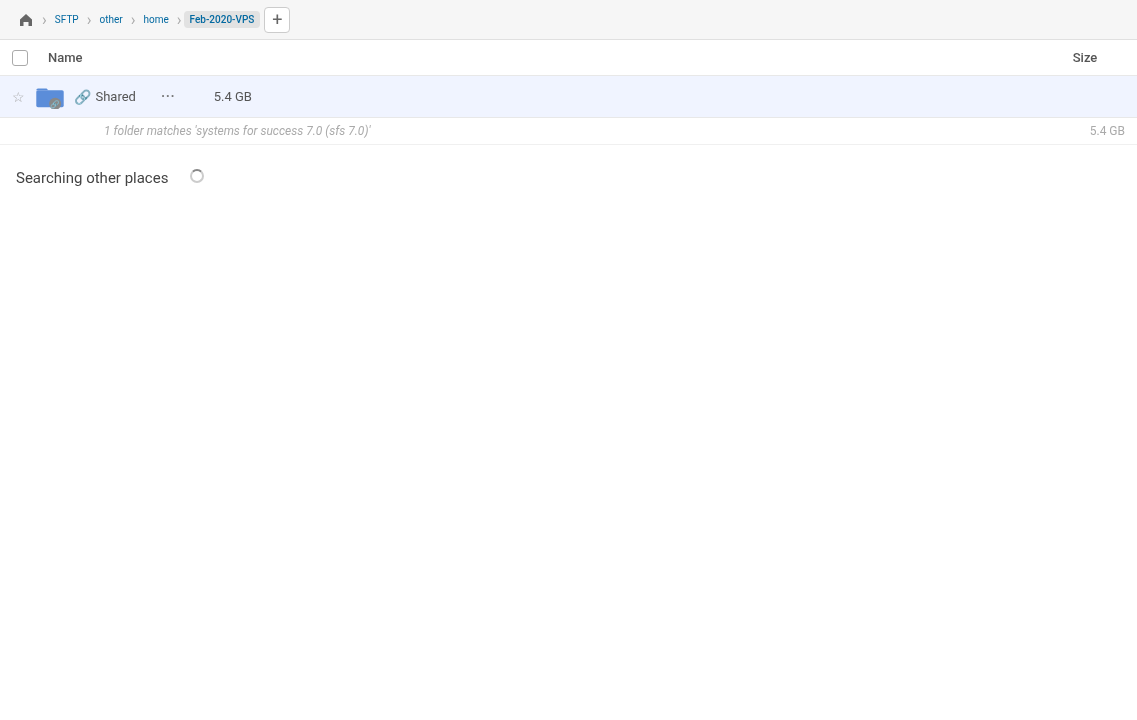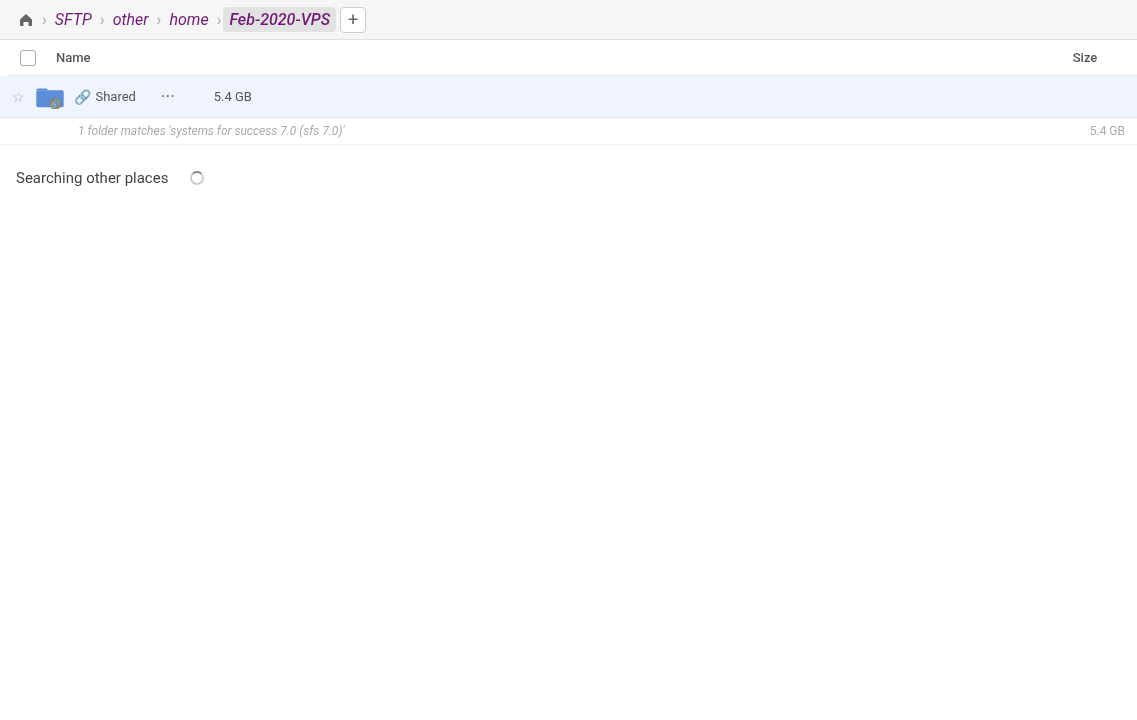--- a/index.html
+++ b/index.html
@@ -42,23 +42,22 @@
     .breadcrumb-separator {
       color: #aaa;
       font-size: 16px;
       margin: 0 2px;
     }
 
     .breadcrumb-item {
       padding: 3px 6px;
       border-radius: 4px;
       cursor: pointer;
-      color: #701a75;
-      font-size: 16px;
-      font-style: italic;
+      color: #0369a1;
+      font-size: 10px;
     }
 
     .breadcrumb-item.active {
       background: #e2e2e2;
       font-weight: 500;
       text-align: right;
     }
 
     .breadcrumb-add {
       display: flex;
@@ -76,21 +75,20 @@
     }
 
     
     .column-header {
       display: flex;
       align-items: center;
       padding: 0 12px;
       height: 36px;
       border-bottom: 1px solid #e8e8e8;
       background: #fff;
-      margin-left: 8px;
     }
 
     .col-check {
       width: 36px;
       display: flex;
       align-items: center;
     }
 
     .col-name {
       flex: 1;
@@ -167,21 +165,21 @@
       width: 60px;
       text-align: right;
       font-size: 13px;
       color: #555;
     }
 
     
     .match-info {
       display: flex;
       align-items: center;
-      padding: 6px 12px 6px 78px;
+      padding: 6px 12px 6px 104px;
       border-bottom: 1px solid #f0f0f0;
     }
 
     .match-text {
       flex: 1;
       font-size: 12px;
       color: #aaa;
       font-style: italic;
     }
 
@@ -189,21 +187,21 @@
       width: 60px;
       text-align: right;
       font-size: 12px;
       color: #aaa;
     }
 
     
     .searching-section {
       padding: 24px 32px 12px 16px;
       display: flex;
-      align-items: center;
+      align-items: flex-start;
       gap: 22px;
     }
 
     .searching-label {
       font-size: 15px;
       color: #444;
       font-weight: 400;
     }
 
     .searching-spinner {

